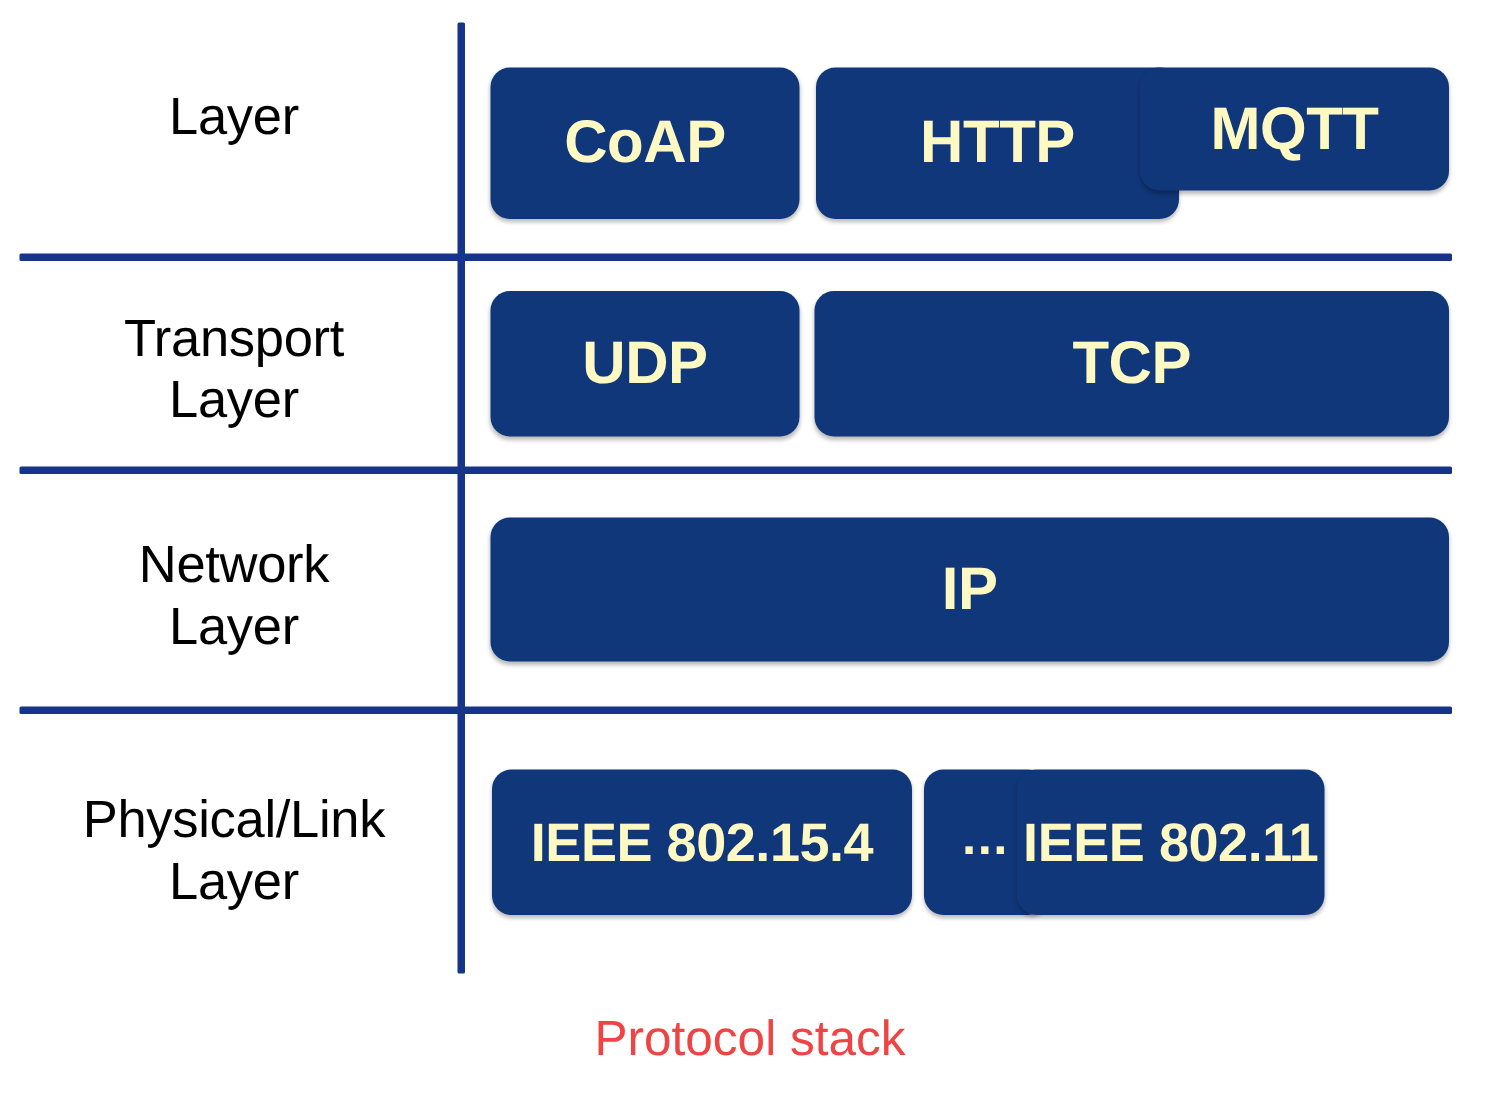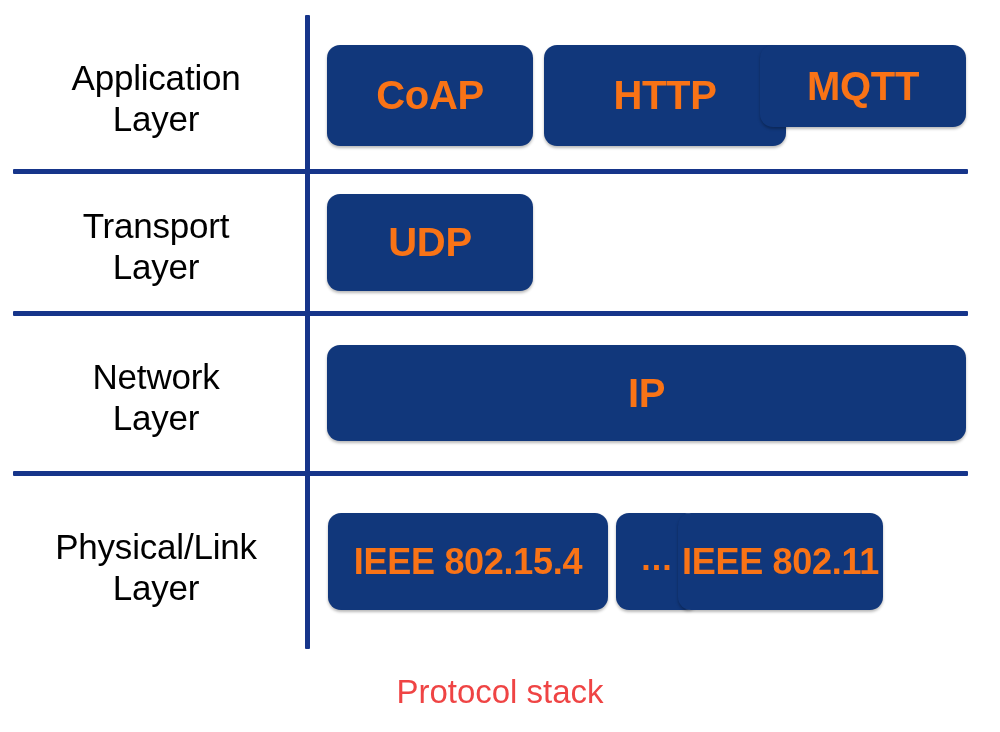--- a/index.html
+++ b/index.html
@@ -47,21 +47,21 @@
 
   
   .pbox {
     position: absolute;
     background: #11377b;
     border-radius: 13px;
     box-shadow: 0 2px 3px rgba(0,0,0,0.28);
     display: flex;
     align-items: center;
     justify-content: center;
-    color: #f97316;
+    color: #fef9c3;
     font-weight: bold;
     font-size: 40px;
     letter-spacing: -0.3px;
     white-space: nowrap;
     box-sizing: border-box;
   }
   .pbox.small-text { font-size: 36px; }
   .pbox.dots {
     font-size: 34px;
     letter-spacing: 1px;
@@ -84,34 +84,34 @@
 
 <div id="stage">
 
   <div class="vrule" style="left:305px; top:15px; height:634px;"></div>
 
   <div class="hrule" style="left:13px; top:169px; width:955px;"></div>
   <div class="hrule" style="left:13px; top:311px; width:955px;"></div>
   <div class="hrule" style="left:13px; top:471px; width:955px;"></div>
 
   <div class="layer-label" style="top:57px;">
-    <div>Application</div>
     <div>Layer</div>
   </div>
 
   <div class="pbox" style="left:327px; top:45px; width:206px; height:101px;">CoAP</div>
   <div class="pbox" style="left:544px; top:45px; width:242px; height:101px;">HTTP</div>
   <div class="pbox" style="left:760px; top:45px; width:206px; height:82px;">MQTT</div>
 
   <div class="layer-label" style="top:205px;">
     <div>Transport</div>
     <div>Layer</div>
   </div>
 
   <div class="pbox" style="left:327px; top:194px; width:206px; height:97px;">UDP</div>
+  <div class="pbox" style="left:543px; top:194px; width:423px; height:97px;">TCP</div>
 
   <div class="layer-label" style="top:356px;">
     <div>Network</div>
     <div>Layer</div>
   </div>
 
   <div class="pbox" style="left:327px; top:345px; width:639px; height:96px;">IP</div>
 
   <div class="layer-label" style="top:526px;">
     <div>Physical/Link</div>

